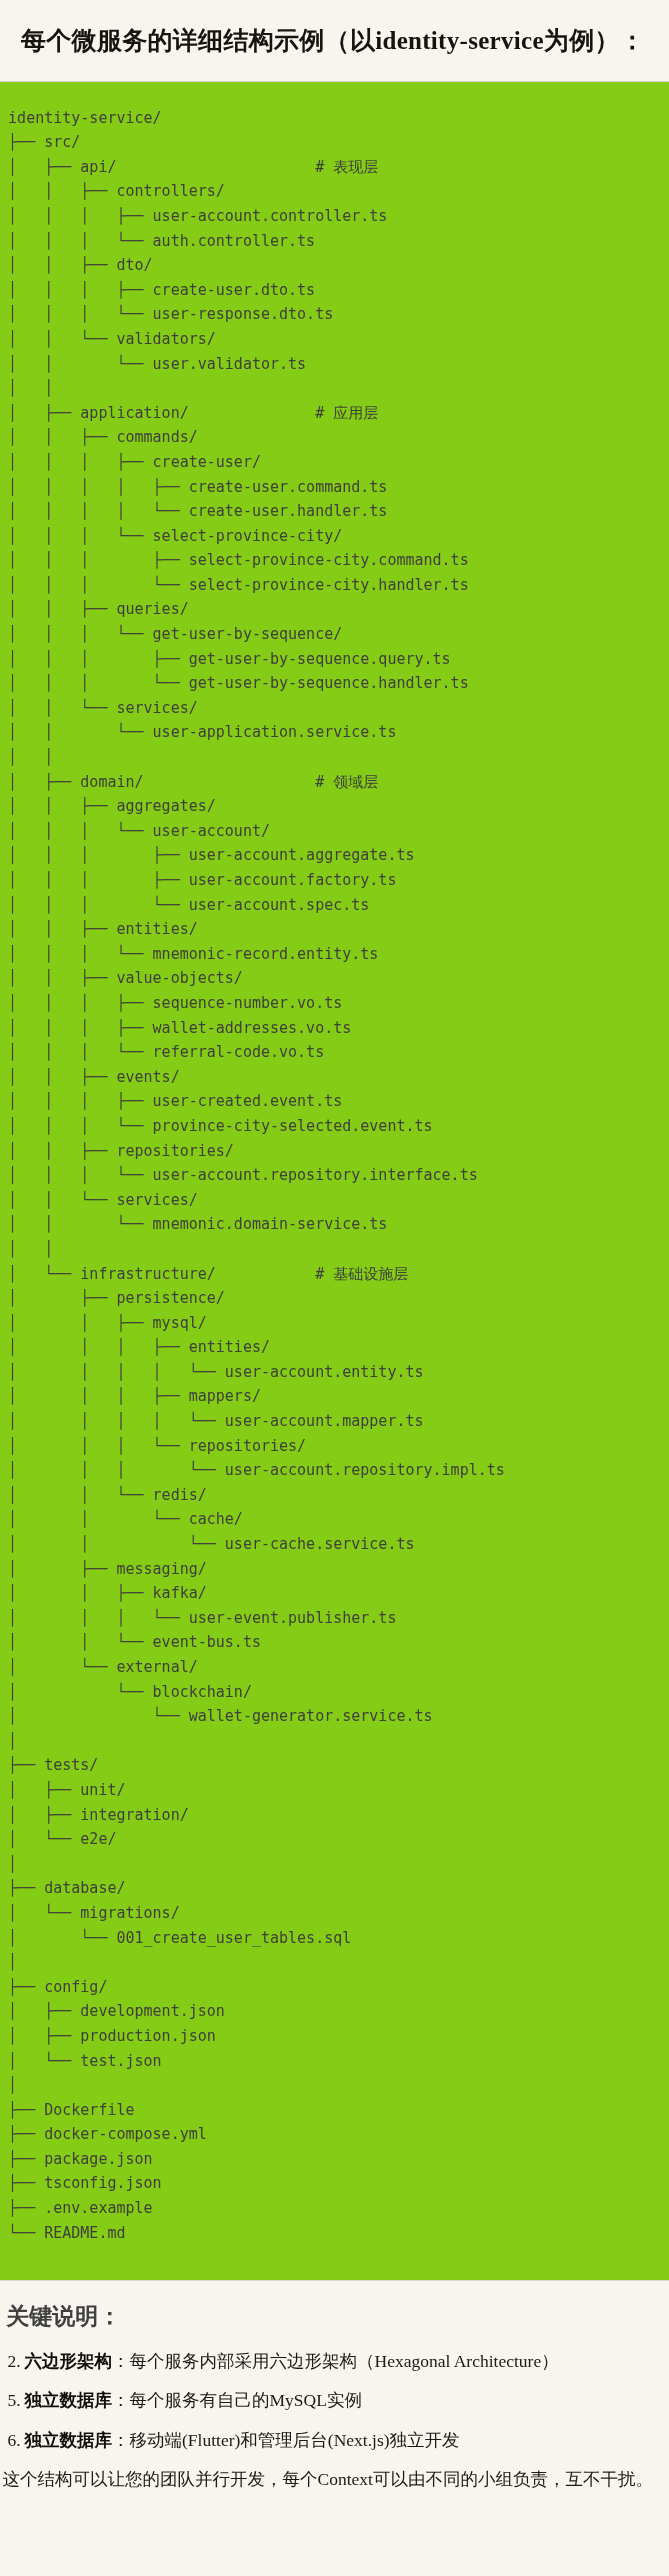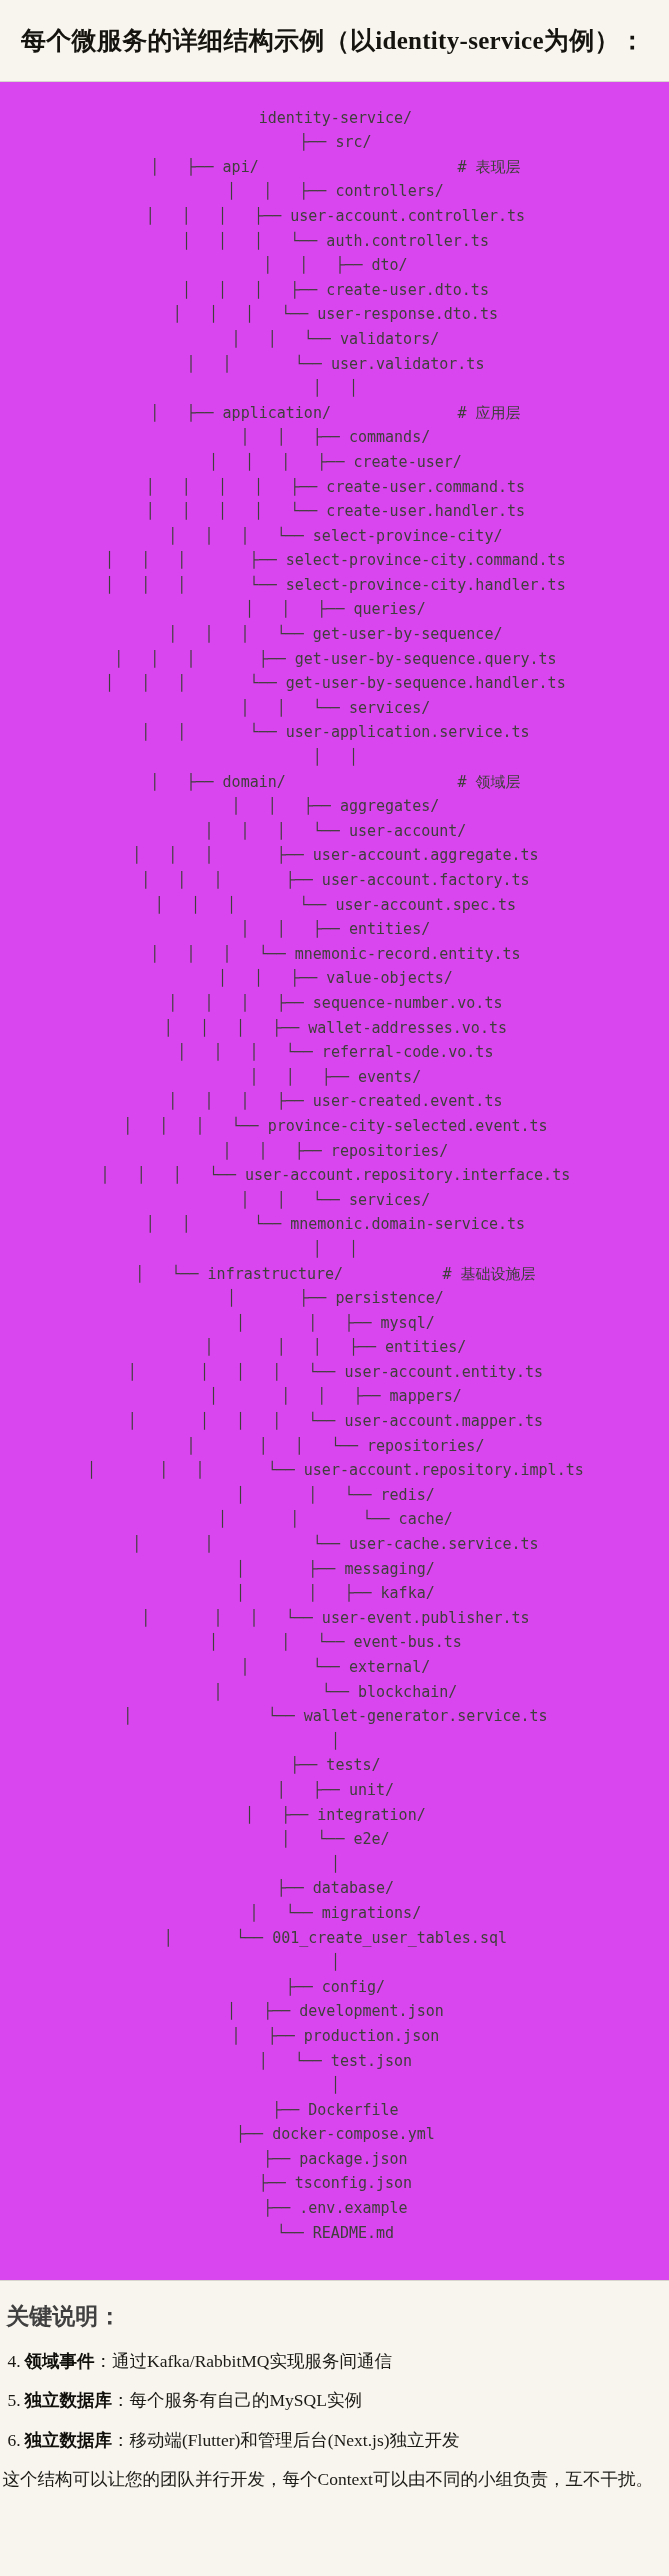--- a/index.html
+++ b/index.html
@@ -14,25 +14,24 @@
   .doc-title {
     margin: 16px;
     padding: 7.5px 6.3px 8.1px 5px;
     font-size: 25px;
     line-height: 33px;
     font-weight: bold;
     color: #15140f;
     letter-spacing: 0.3px;
   }
   .code-block {
-    background: #d946ef;
+    background: #84cc16;
     border-top: 1.3px solid #d8d5ce;
     border-bottom: 1.3px solid #d8d5ce;
     padding: 24px 6.3px 35px 8.1px;
-    text-align: center;
   }
   .code-block pre {
     margin: 0;
     font-family: "DejaVu Sans Mono", "Liberation Mono", monospace;
     font-size: 15px;
     line-height: 24.6px;
     color: #3f3f3b;
     white-space: pre;
   }
   .notes {
@@ -163,23 +162,23 @@
 ├── package.json
 ├── tsconfig.json
 ├── .env.example
 └── README.md</pre>
 </div>
 
 <div class="notes">
   <h2 class="notes-heading">关键说明：</h2>
 
 
+  <div class="note-item"><span class="num">2.</span><span class="label">六边形架构</span><span class="text">：每个服务内部采用六边形架构（Hexagonal Architecture）</span></div>
 
 
-  <div class="note-item"><span class="num">4.</span><span class="label">领域事件</span><span class="text">：通过Kafka/RabbitMQ实现服务间通信</span></div>
 
   <div class="note-item"><span class="num">5.</span><span class="label">独立数据库</span><span class="text">：每个服务有自己的MySQL实例</span></div>
 
   <div class="note-item"><span class="num">6.</span><span class="label">独立数据库</span><span class="text">：移动端(Flutter)和管理后台(Next.js)独立开发</span></div>
 
   <p class="closing">这个结构可以让您的团队并行开发，每个Context可以由不同的小组负责，互不干扰。</p>
 </div>
 
 
 </body></html>

